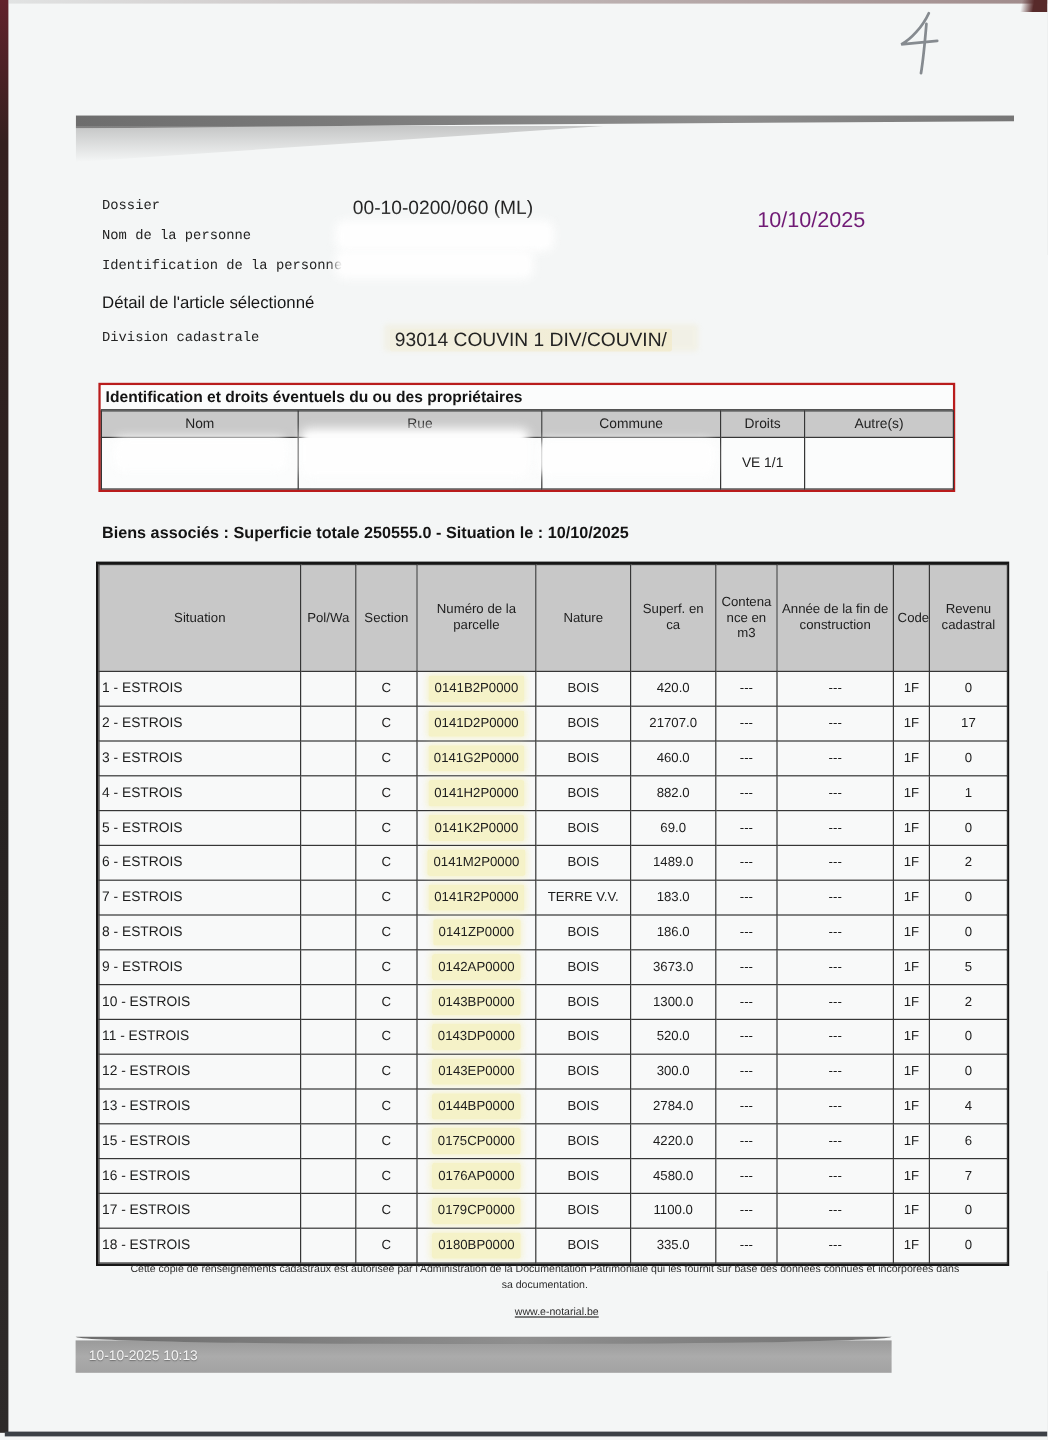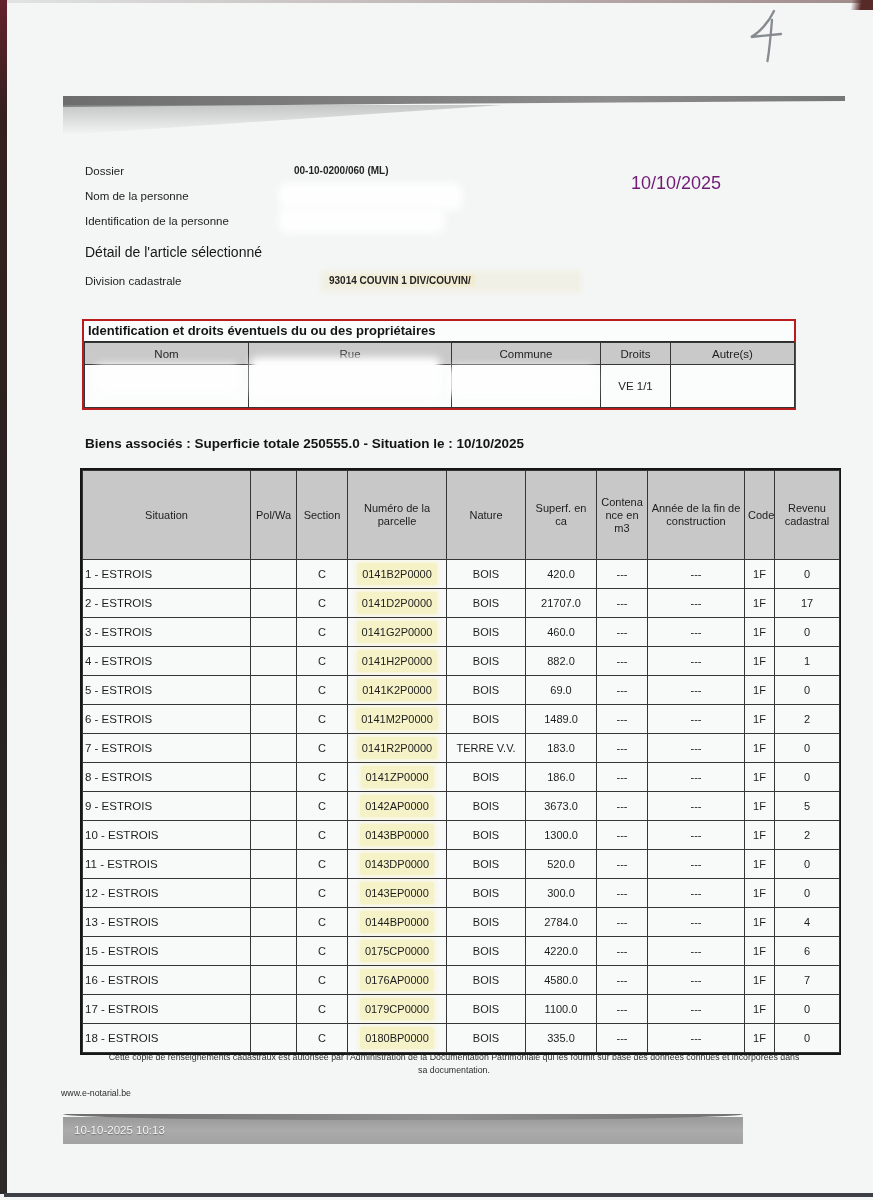--- a/index.html
+++ b/index.html
@@ -28,22 +28,22 @@
     clip-path:polygon(0 0,100% 0,100% 45%,46% 70%,0 100%);}
   .header-tail{position:absolute;left:63px;top:105px;width:440px;height:30px;
     background:linear-gradient(180deg,rgba(150,150,150,.5),rgba(160,160,160,0));
     clip-path:polygon(0 0,100% 0,0 100%);}
   .logo{position:absolute;left:16px;top:4px;width:70px;}
   .logo-text{font-size:10px;letter-spacing:.6px;color:#3c3c3c;font-weight:bold;}
   .logo-icon{display:block;margin-left:22px;margin-bottom:0px;}
   
   .handwritten{position:absolute;left:745px;top:6px;}
   
-  .field-label{position:absolute;font-size:11.5px;color:#232323;}
-  .field-value{position:absolute;font-size:10px;color:#232323;font-weight:bold;}
+  .field-label{position:absolute;font-size:11.5px;color:#232323;font-family:Liberation Mono, monospace;}
+  .field-value{position:absolute;font-size:16px;color:#232323;}
   .section-heading{position:absolute;font-size:14px;font-weight:normal;color:#161616;}
   .date{position:absolute;left:631px;top:129px;font-size:18px;color:#701a75;margin-top:44px;}
   .hl-div{background:linear-gradient(90deg,rgba(243,238,214,.35),rgba(242,235,205,.85));
     padding:1px 4px;border-radius:2px;}
   
   .redact{position:absolute;background:#fefefe;border-radius:4px;filter:blur(2px);
     box-shadow:0 0 7px 4px rgba(254,254,254,.95);}
   .wash{position:absolute;background:#f0ecd7;opacity:.5;filter:blur(2px);border-radius:3px;}
   
   .owners-wrap{position:absolute;left:82px;top:319px;width:710px;border:2px solid #b91c1c;}
@@ -58,22 +58,22 @@
   .assets-wrap{position:absolute;left:80px;top:468px;width:757px;border:2px solid #161616;}
   .assets-wrap th{background:#c8c8c8;font-size:11px;height:84px;vertical-align:middle;
     color:#1d1d1d;padding:2px 3px;line-height:13px;}
   .assets-wrap th.break{overflow-wrap:anywhere;}
   .assets-wrap td{height:26px;font-size:11px;text-align:center;background:#f8f9f9;color:#1d1d1d;}
   .assets-wrap td.c-sit{text-align:left;padding-left:2px;font-size:11.5px;}
   .hl{background:#f5f2c8;padding:5px 5px;border-radius:2px;box-shadow:0 0 5px 1px rgba(245,242,200,.9);}
   
   .footer-note{position:absolute;left:63px;width:782px;text-align:center;
     font-size:8.8px;color:#2c2c2c;line-height:12px;}
-  .footer-url{position:absolute;left:61px;width:782px;text-align:left;
-    font-size:8.8px;color:#2c2c2c;}
+  .footer-url{position:absolute;left:73px;width:782px;text-align:center;
+    font-size:8.8px;color:#2c2c2c;text-decoration:underline;}
   .bottom-bar{position:absolute;left:63px;top:1117px;width:680px;height:27px;
     background:linear-gradient(180deg,#9a9a9a 0%,#ababab 50%,#a2a2a2 100%);}
   .bottom-bar::before{content:"";position:absolute;left:0;right:0;top:-3px;height:6px;
     background:linear-gradient(90deg,#6c6c6c,#8f8f8f 55%,#717171);
     border-radius:0 0 100% 100%/0 0 220% 220%;}
   .bottom-timestamp{position:relative;padding-left:11px;line-height:27px;color:#f4f4f4;
     font-size:11.5px;text-shadow:0 1px 1px rgba(70,70,70,.6);}
 </style>
 </head>
 <body>

